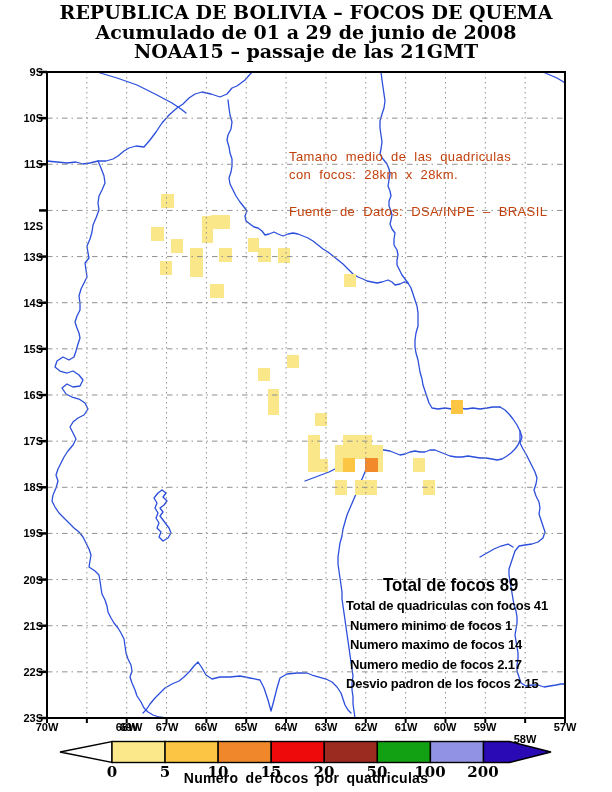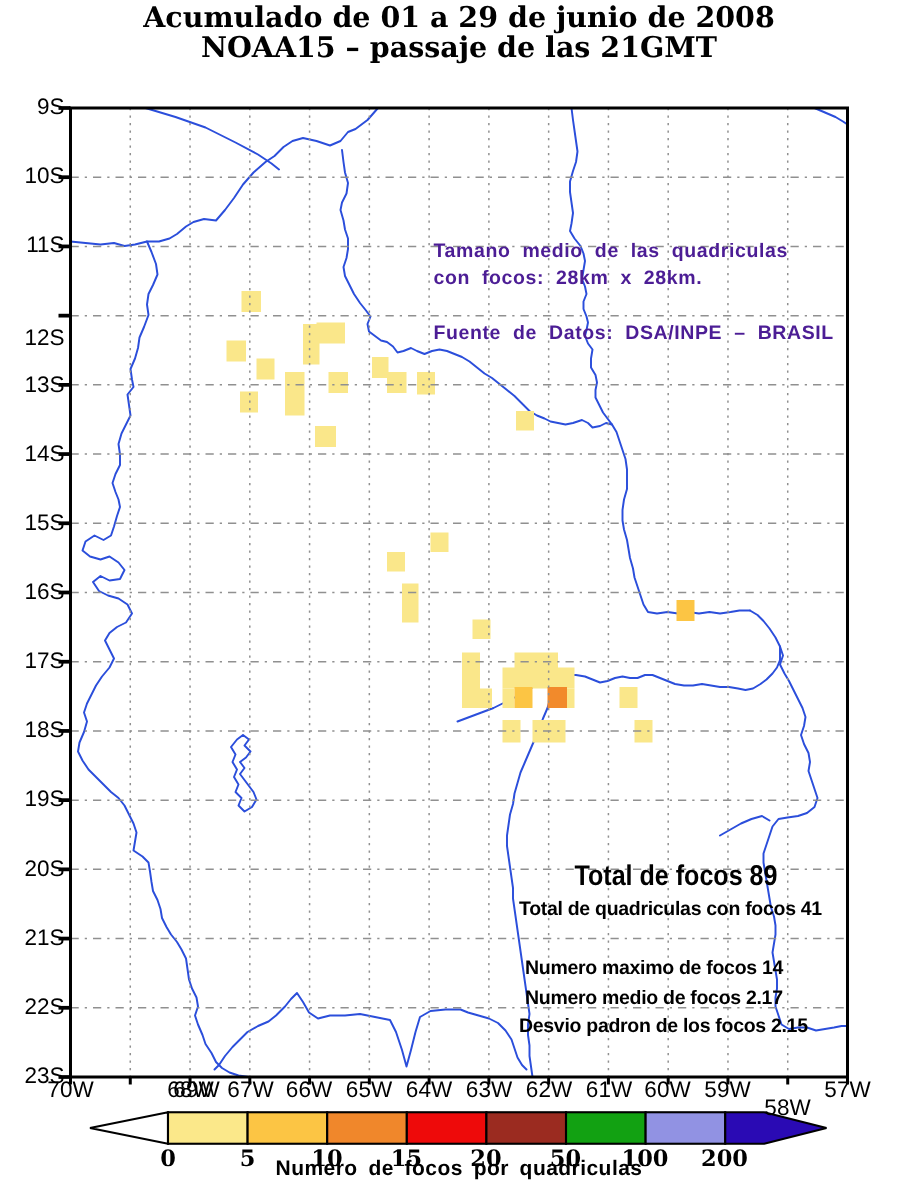--- a/index.html
+++ b/index.html
@@ -4,27 +4,27 @@
 <style>
   html,body{margin:0;padding:0;background:#ffffff;}
   body{width:612px;height:792px;position:relative;overflow:hidden;
        font-family:"Liberation Sans",sans-serif;-webkit-font-smoothing:none;}
   #stage{position:absolute;left:0;top:0;width:612px;height:792px;}
   svg{position:absolute;left:0;top:0;}
   .abs{position:absolute;font-weight:bold;}
   .title-block{left:0;right:0;top:3px;text-align:center;
      font-family:"DejaVu Serif","Liberation Serif",serif;font-weight:bold;
      font-size:19px;line-height:19.5px;color:#000;}
-  .map-note{font-family:"Liberation Sans",sans-serif;font-weight:bold;
-     font-size:13px;color:#4c1d95;letter-spacing:0.4px;word-spacing:4px;white-space:nowrap;margin-top:10px;}
+  .map-note{font-family:"Liberation Sans",sans-serif;font-weight:normal;
+     font-size:13px;color:#c2410c;letter-spacing:0.4px;word-spacing:4px;white-space:nowrap;}
   .stats-big{font-family:"Liberation Sans",sans-serif;font-weight:bold;font-size:19px;
      color:#000;white-space:nowrap;transform:scaleX(0.88);transform-origin:left top;}
   .stats-line{font-family:"Liberation Sans",sans-serif;font-size:13px;color:#000;
      white-space:nowrap;letter-spacing:-0.2px;}
-  .axis-label{font-family:"Liberation Sans",sans-serif;font-weight:normal;font-size:15px;
+  .axis-label{font-family:"Liberation Sans",sans-serif;font-weight:bold;font-size:11px;
      color:#000;line-height:12px;}
   .lat-label{width:30px;text-align:right;}
   .lon-label{width:32px;text-align:center;}
   .cbar-value{font-family:"DejaVu Serif","Liberation Serif",serif;font-weight:bold;
      font-size:15px;color:#000;width:44px;text-align:center;}
   .cbar-caption{left:0;right:0;top:770px;text-align:center;
      font-family:"Liberation Sans",sans-serif;font-weight:bold;font-size:14px;
      letter-spacing:0.3px;word-spacing:3px;color:#000;}
 </style>
 </head>
@@ -145,30 +145,32 @@
         <rect x="218.14" y="741.5" width="53.07" height="21" fill="#F0872B" stroke="#000" stroke-width="1.4"></rect>
         <rect x="271.21000000000004" y="741.5" width="53.07" height="21" fill="#EE0A0A" stroke="#000" stroke-width="1.4"></rect>
         <rect x="324.28" y="741.5" width="53.07" height="21" fill="#9B2B20" stroke="#000" stroke-width="1.4"></rect>
         <rect x="377.35" y="741.5" width="53.07" height="21" fill="#12A112" stroke="#000" stroke-width="1.4"></rect>
         <rect x="430.42" y="741.5" width="53.07" height="21" fill="#9192E3" stroke="#000" stroke-width="1.4"></rect>
         <polygon points="483.49,741.5 509.49,741.5 551,752 509.49,762.5 483.49,762.5" fill="#2A0AB4" stroke="#000" stroke-width="1.4"></polygon>
       </g>
     </svg>
 
   <div class="abs title-block">
+    <div>REPUBLICA DE BOLIVIA – FOCOS DE QUEMA</div>
     <div>Acumulado de 01 a 29 de junio de 2008</div>
     <div>NOAA15 – passaje de las 21GMT</div>
   </div>
 
   <div class="abs map-note" style="left:289px;top:149px;">Tamano medio de las quadriculas</div>
   <div class="abs map-note" style="left:289px;top:167px;">con focos: 28km x 28km.</div>
   <div class="abs map-note" style="left:289px;top:204px;">Fuente de Datos: DSA/INPE – BRASIL</div>
 
   <div class="abs stats-big" style="left:383px;top:574px;">Total de focos 89</div>
   <div class="abs stats-line" style="left:346px;top:598px;">Total de quadriculas con focos 41</div>
+  <div class="abs stats-line" style="left:350px;top:618px;">Numero minimo de focos 1</div>
   <div class="abs stats-line" style="left:350px;top:637px;">Numero maximo de focos 14</div>
   <div class="abs stats-line" style="left:350px;top:657px;">Numero medio de focos 2.17</div>
   <div class="abs stats-line" style="left:346px;top:676px;">Desvio padron de los focos 2.15</div>
 
   <div id="axis-labels">
       <div class="abs axis-label lat-label" style="left: 13px; top: 66px;">9S</div>
       <div class="abs axis-label lat-label" style="left: 13px; top: 112px;">10S</div>
       <div class="abs axis-label lat-label" style="left: 13px; top: 158px;">11S</div>
       <div class="abs axis-label lat-label" style="left: 13px; top: 220px;">12S</div>
       <div class="abs axis-label lat-label" style="left: 13px; top: 251px;">13S</div>

